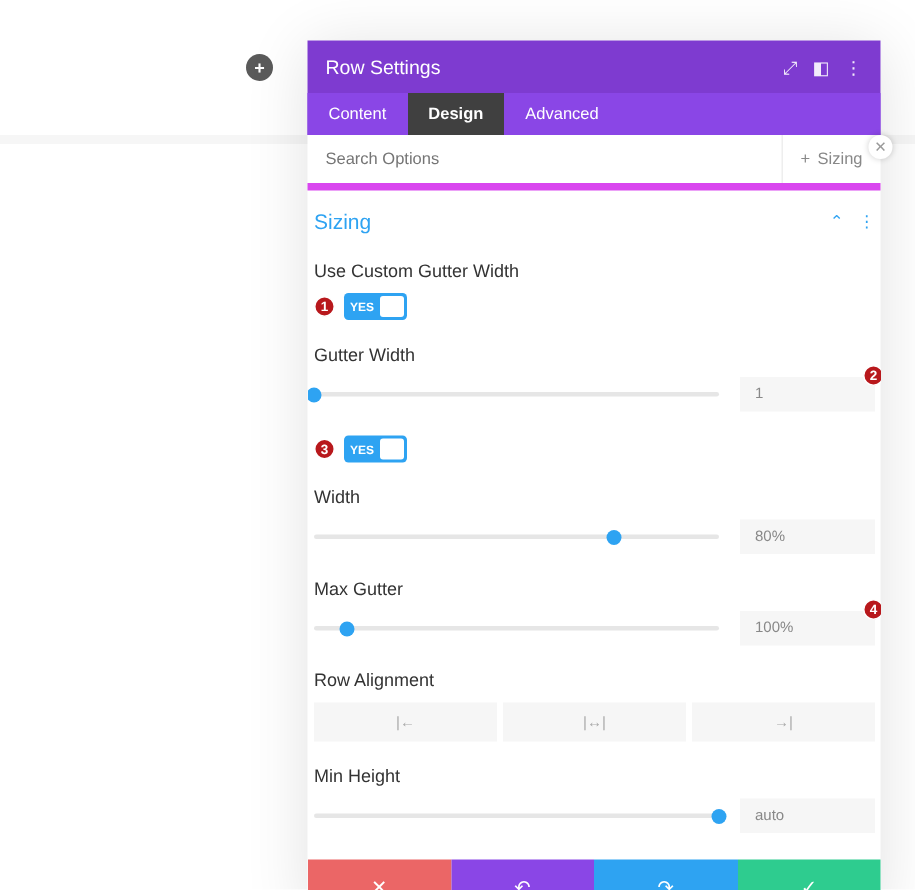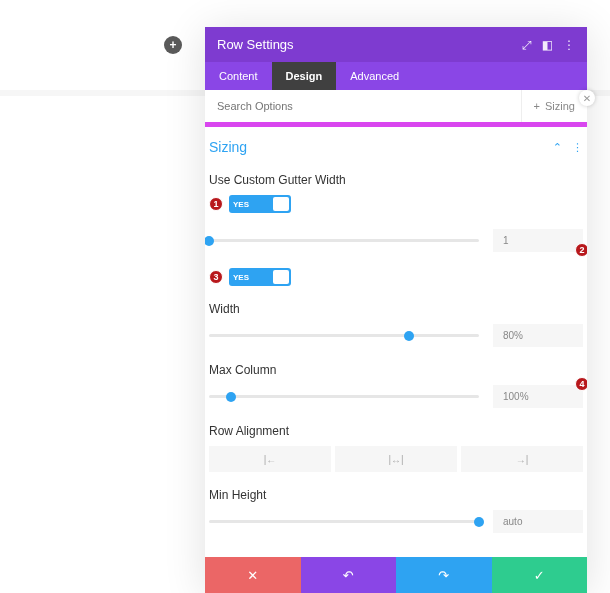--- a/index.html
+++ b/index.html
@@ -20,21 +20,21 @@
 .search-input{flex:1;border:none;padding:10px 12px;font-size:11px;color:#bbb;outline:none}
 .filter-btn{border-left:1px solid #eee;padding:10px 12px;font-size:11px;color:#888;cursor:pointer;display:flex;align-items:center;gap:5px}
 .body{padding:0 4px;max-height:446px;overflow-y:auto}
 .body::-webkit-scrollbar{width:4px}
 .body::-webkit-scrollbar-thumb{background:#3a3a3a;border-radius:2px}
 .section-head{display:flex;align-items:center;justify-content:space-between;padding:12px 0 10px}
 .section-title{font-size:14px;color:#2ea3f2;font-weight:400}
 .section-icons{display:flex;gap:10px;color:#2ea3f2;font-size:11px;align-items:center}
 .field{padding:8px 0}
 .field-label{font-size:12px;color:#333;margin-bottom:8px;font-weight:400}
-.toggle{width:62px;height:18px;background:#2ea3f2;border-radius:3px;position:relative;display:flex;align-items:center;padding:0 4px;cursor:pointer}
+.toggle{width:42px;height:18px;background:#2ea3f2;border-radius:3px;position:relative;display:flex;align-items:center;padding:0 4px;cursor:pointer}
 .toggle-text{color:#fff;font-size:8px;font-weight:bold}
 .toggle-knob{position:absolute;right:2px;width:16px;height:14px;background:#fff;border-radius:2px}
 .slider-row{display:flex;align-items:center;gap:14px}
 .slider{flex:1;height:3px;background:#e6e6e6;border-radius:2px;position:relative}
 .slider-thumb{position:absolute;top:50%;transform:translate(-50%,-50%);width:10px;height:10px;background:#2ea3f2;border-radius:50%;cursor:pointer}
 .value-box{width:90px;padding:6px 10px;background:#f6f6f6;font-size:10px;color:#888;border:none}
 .toggle-wrap{display:flex;align-items:center;gap:6px}
 .align-row{display:flex;gap:4px}
 .align-btn{flex:1;background:#f6f6f6;height:26px;display:flex;align-items:center;justify-content:center;cursor:pointer;font-size:10px;color:#aaa}
 .footer{display:flex}
@@ -91,20 +91,21 @@
       <div class="toggle-wrap">
         <div class="badge" style="position:static">1</div>
         <div class="toggle">
           <span class="toggle-text">YES</span>
           <span class="toggle-knob"></span>
         </div>
       </div>
     </div>
 
     <div class="field" style="position:relative">
+      <div class="field-label">Gutter Width</div>
       <div class="slider-row">
         <div class="slider">
             <div class="slider-thumb" style="left:0%"></div>
           </div>
         <input class="value-box" value="1" style="">
       </div>
       <div class="badge" style="right:-6px;top:22px">2</div>
     </div>
 
     <div class="field">
@@ -121,21 +122,21 @@
       <div class="field-label">Width</div>
       <div class="slider-row">
         <div class="slider">
             <div class="slider-thumb" style="left:74%"></div>
           </div>
         <input class="value-box" value="80%" style="">
       </div>
     </div>
 
     <div class="field" style="position:relative">
-      <div class="field-label">Max Column</div>
+      <div class="field-label">Max Gutter</div>
       <div class="slider-row">
         <div class="slider">
             <div class="slider-thumb" style="left:8%"></div>
           </div>
         <input class="value-box" value="100%" style="">
       </div>
       <div class="badge" style="right:-6px;top:22px">4</div>
     </div>
 
     <div class="field">

